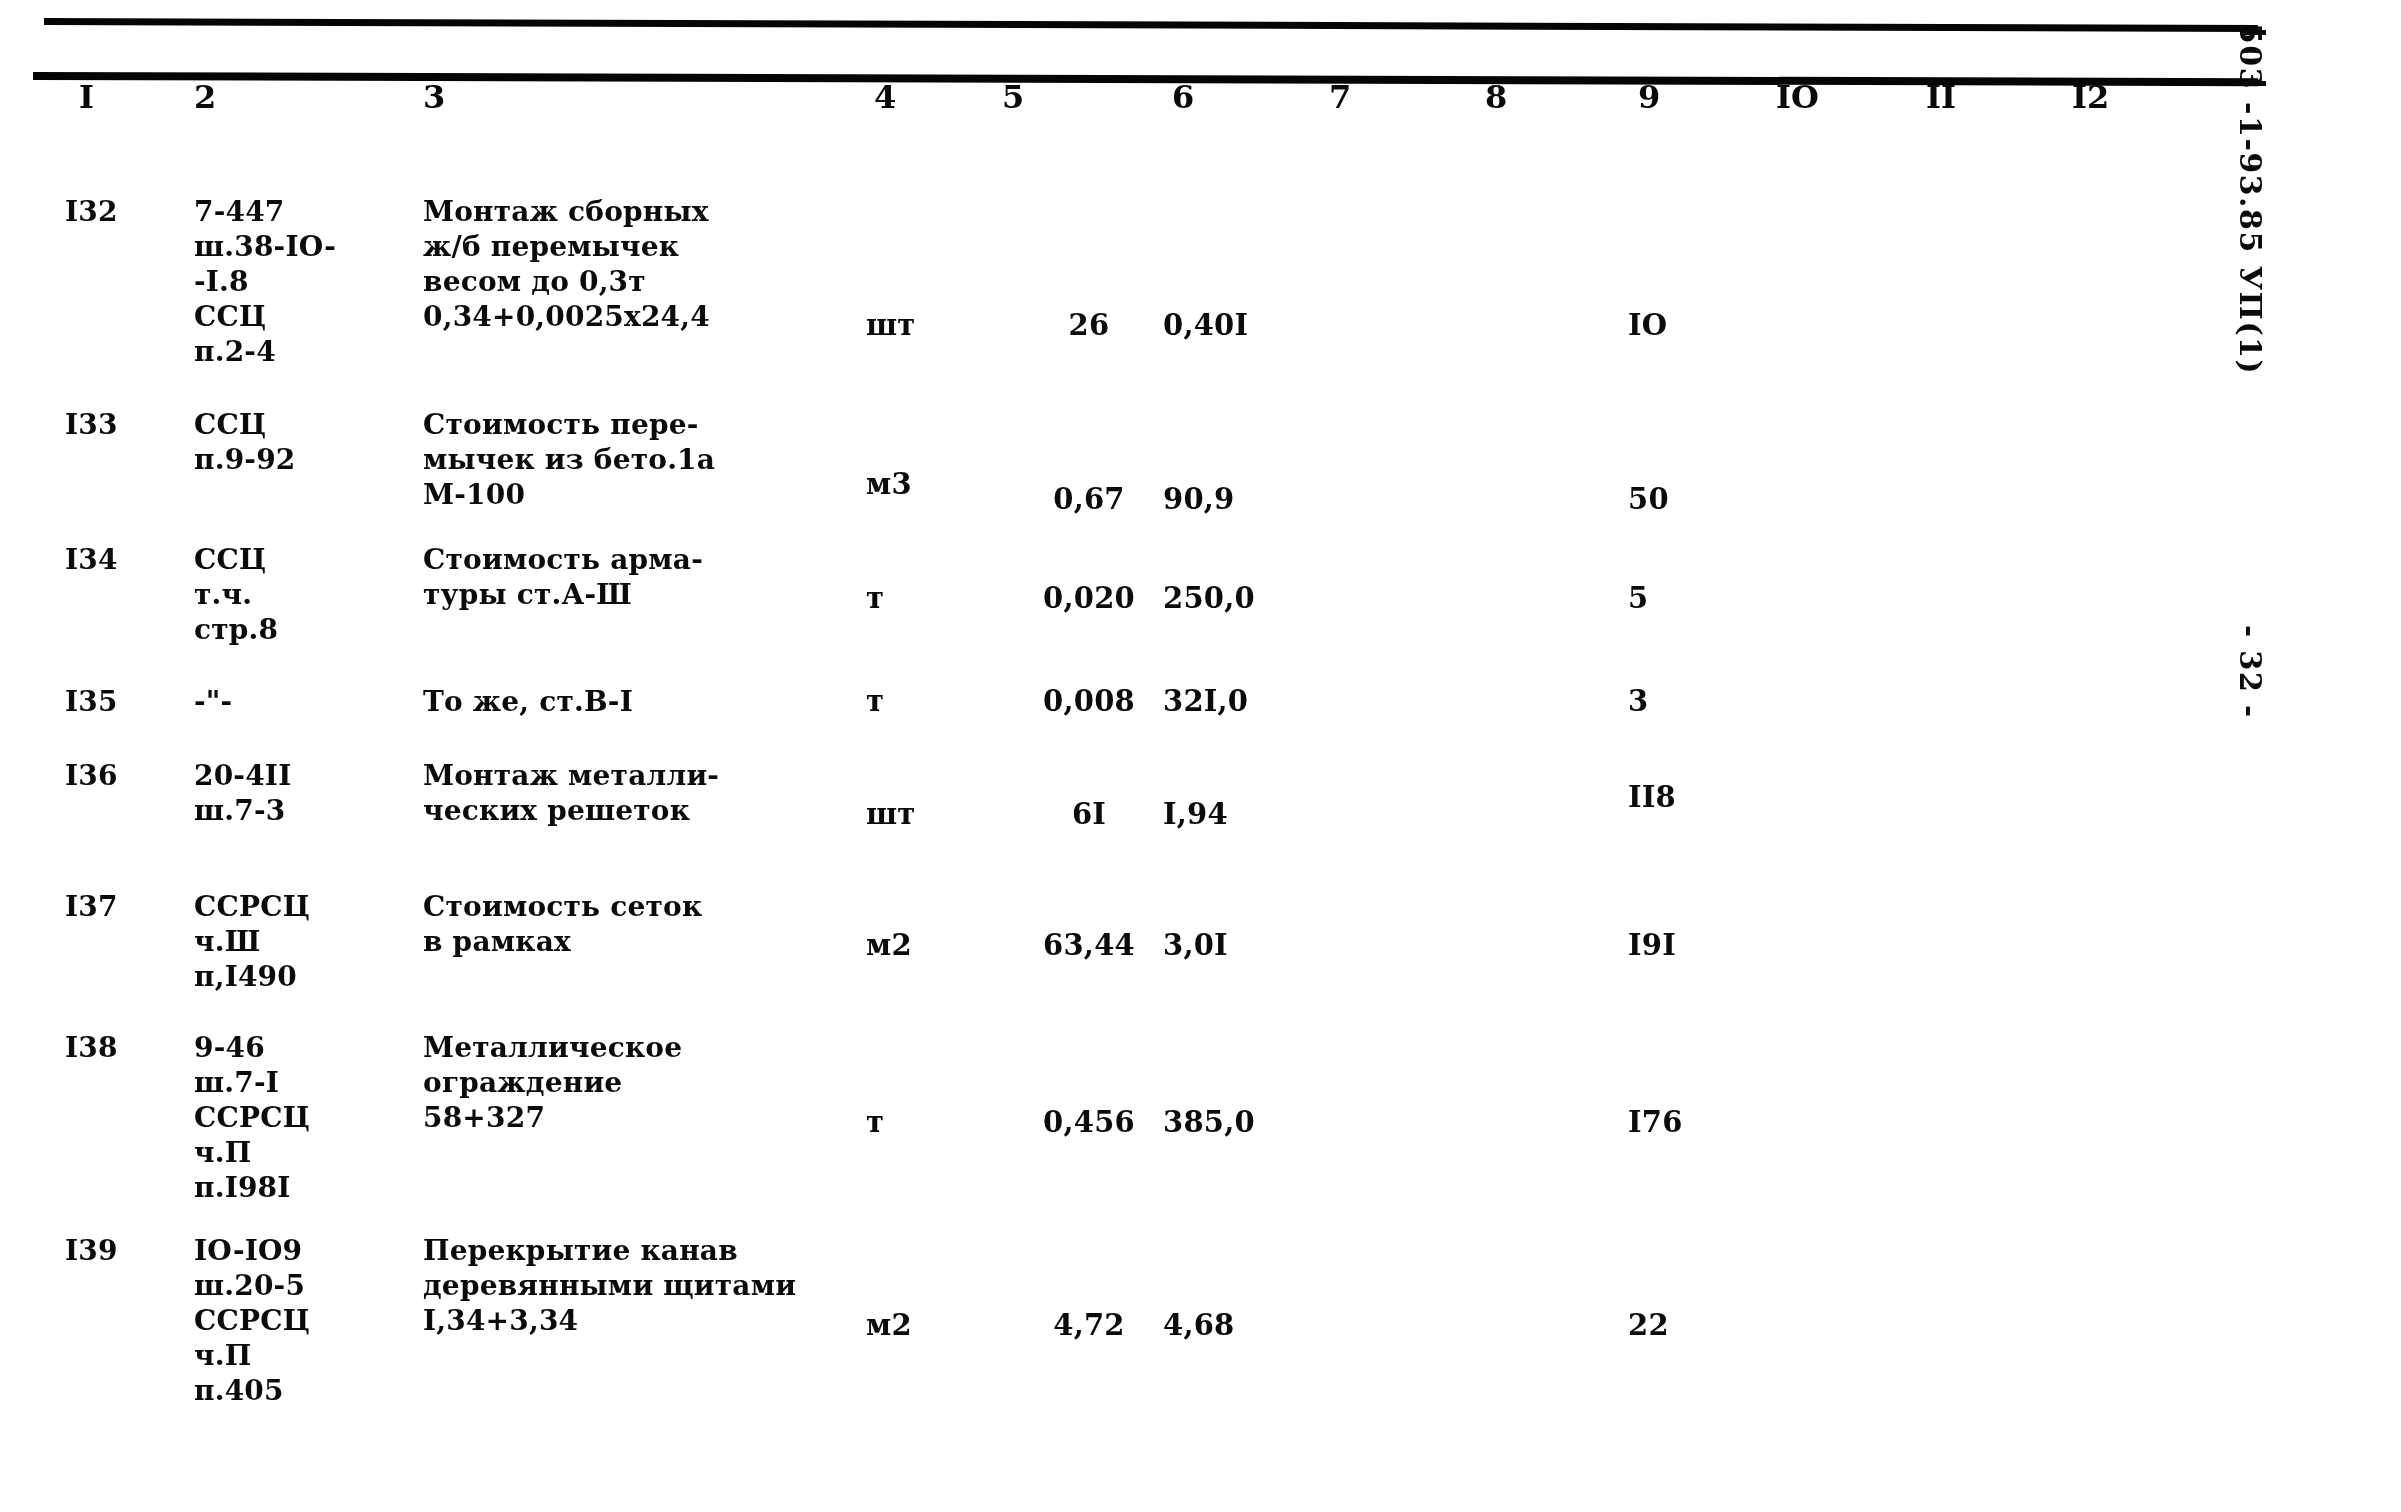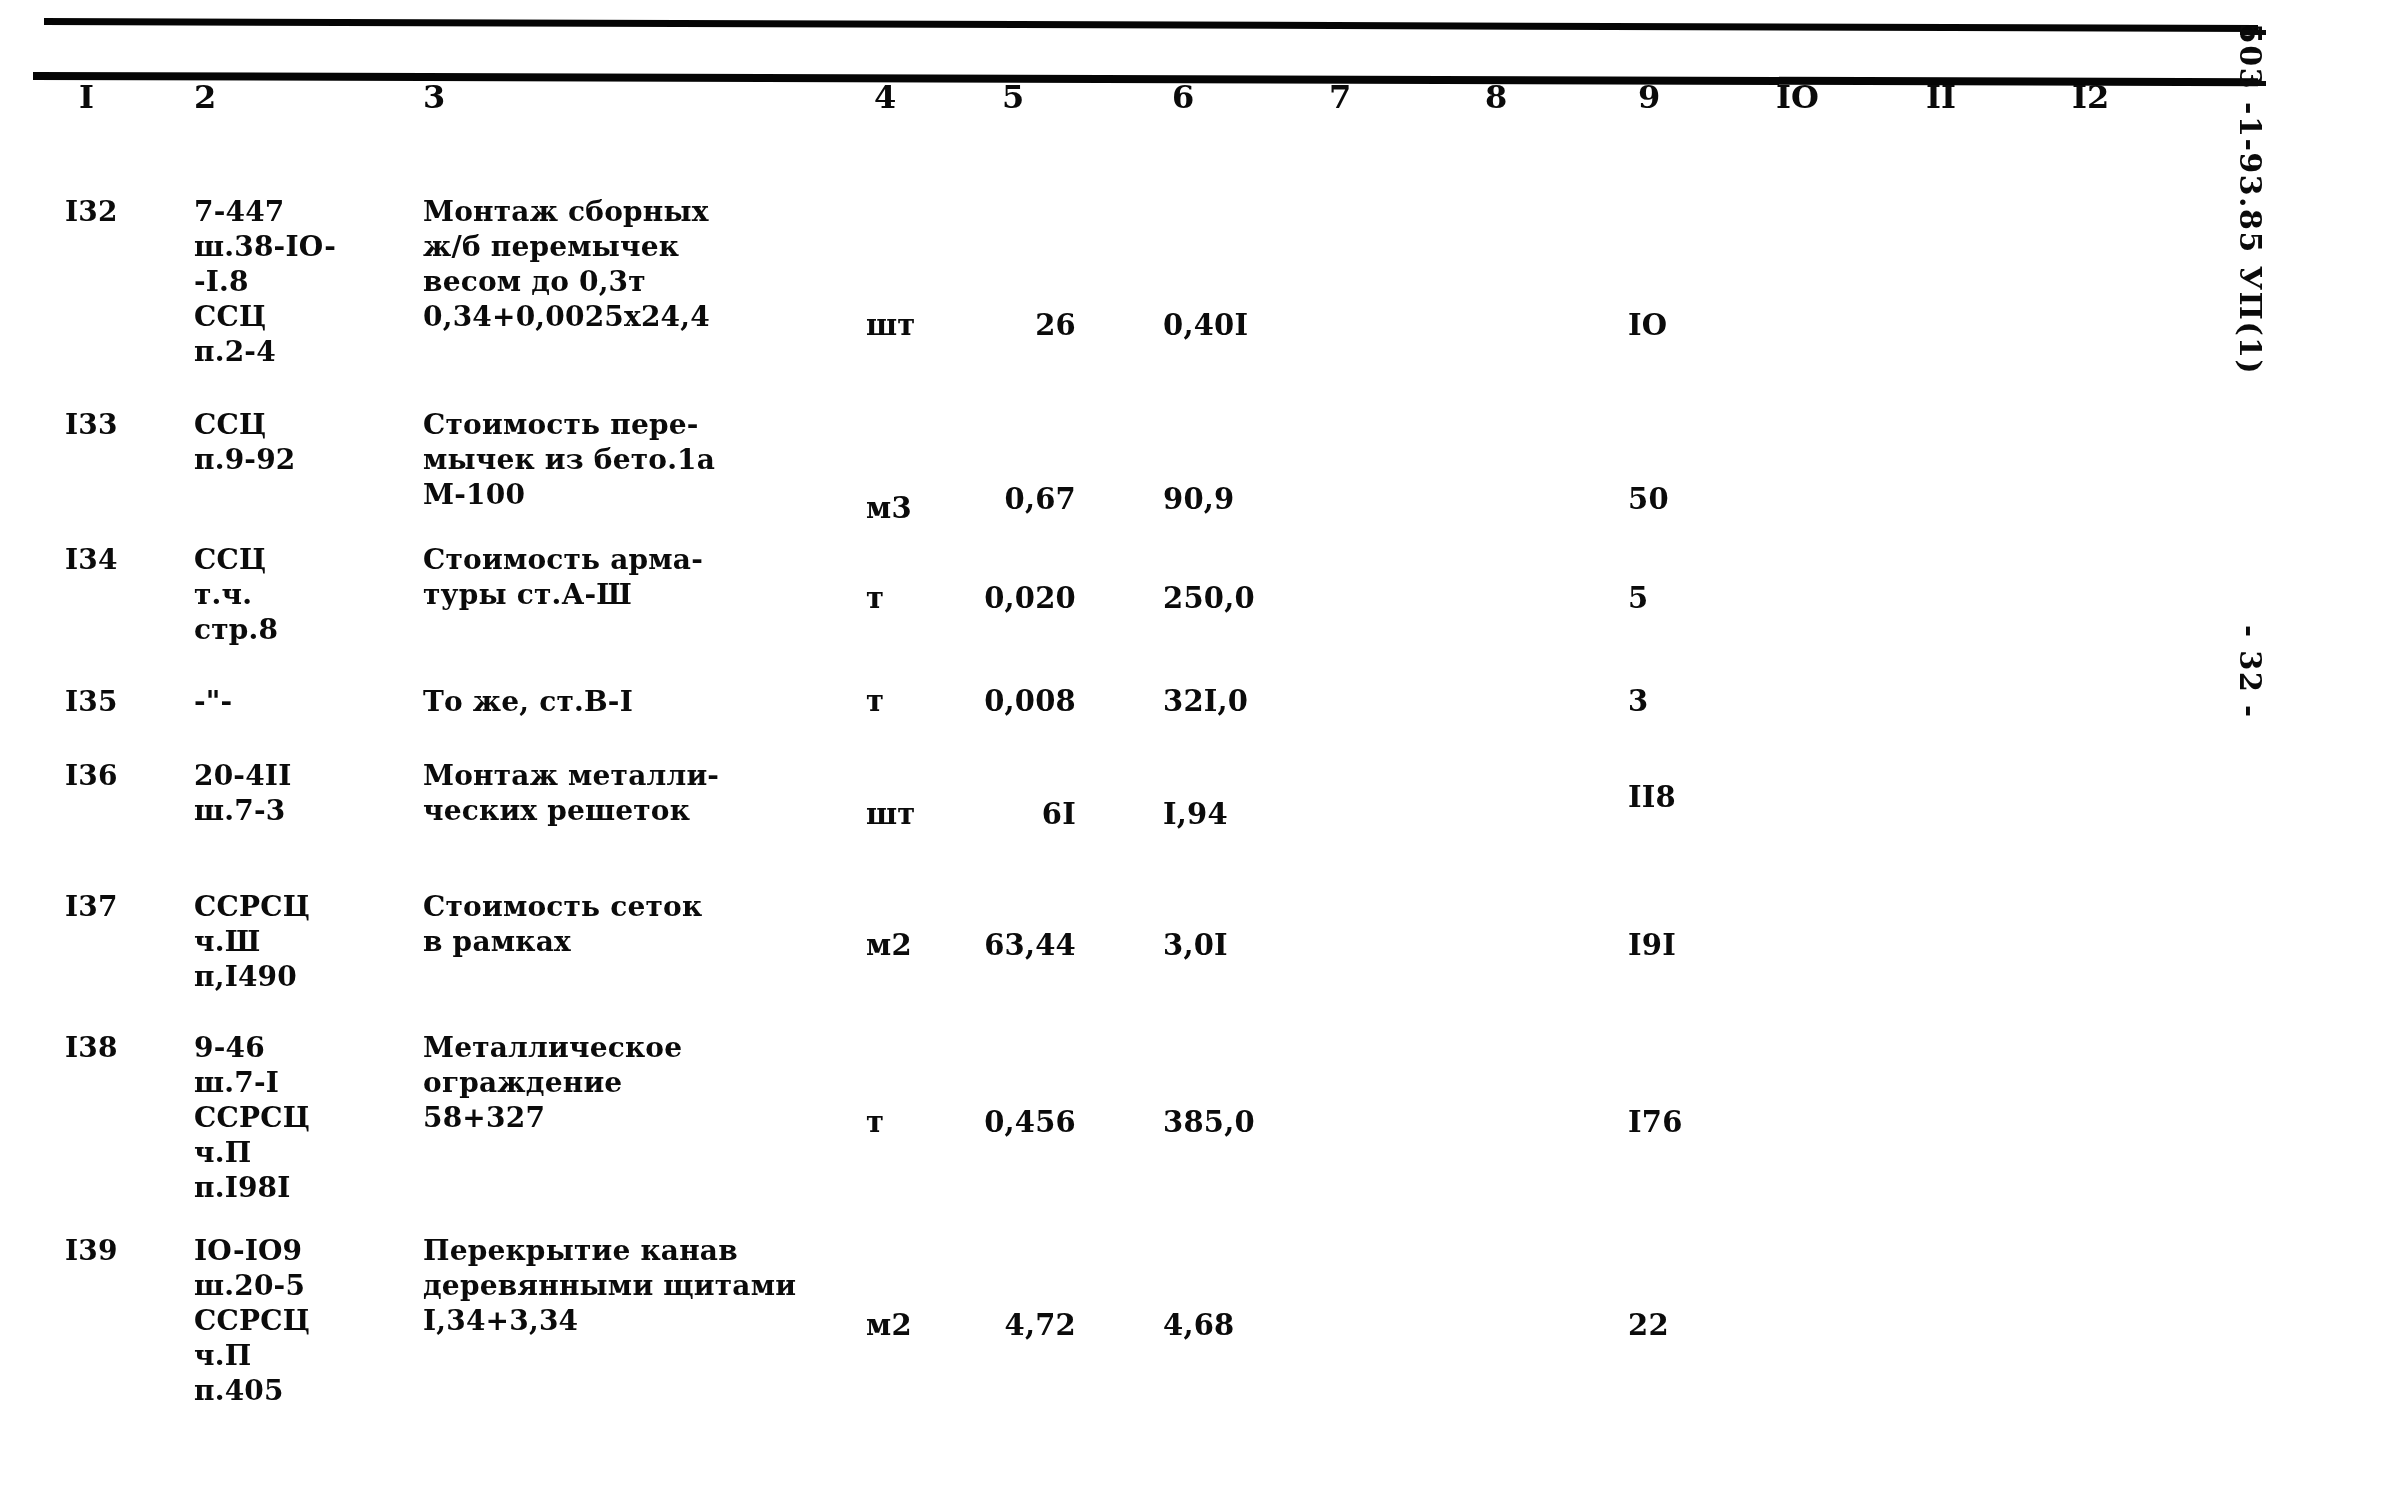--- a/index.html
+++ b/index.html
@@ -70,21 +70,21 @@
     white-space: pre;
     letter-spacing: 0.2px;
   }
   .cell.num {
     font-size: 29px;
   }
   .c1 { left: 65px;  width: 90px; }
   .c2 { left: 194px;  width: 211px; }
   .c3 { left: 423px;  width: 422px; }
   .c4 { left: 866px; width: 83px; text-align: left; }
-  .c5 { left: 956px; width: 120px; text-align: right; }
+  .c5 { left: 1029px; width: 120px; text-align: center; }
   .c6 { left: 1163px; width: 151px; text-align: left; }
   .c7 { left: 1329px; width: 90px; }
   .c8 { left: 1476px; width: 98px; }
   .c9 { left: 1628px; width: 128px; text-align: left; }
   .c10 { left: 1791px; width: 105px; }
   .c11 { left: 1932px; width: 105px; }
   .c12 { left: 2078px; width: 105px; }
 
   
   #margin-code {
@@ -168,21 +168,21 @@
     <div class="cell c12 num" style="top:114px"></div>
   </div>
 
   <div class="row" style="top:407px">
     <div class="cell c1">I33</div>
     <div class="cell c2">ССЦ
 п.9-92</div>
     <div class="cell c3">Стоимость пере-
 мычек из бето.1а
 М-100</div>
-    <div class="cell c4 num" style="top:84px">м3</div>
+    <div class="cell c4 num" style="top:60px">м3</div>
     <div class="cell c5 num" style="top:75px">0,67</div>
     <div class="cell c6 num" style="top:75px">90,9</div>
     <div class="cell c7 num" style="top:75px"></div>
     <div class="cell c8 num" style="top:75px"></div>
     <div class="cell c9 num" style="top:75px">50</div>
     <div class="cell c10 num" style="top:75px"></div>
     <div class="cell c11 num" style="top:75px"></div>
     <div class="cell c12 num" style="top:75px"></div>
   </div>
 

